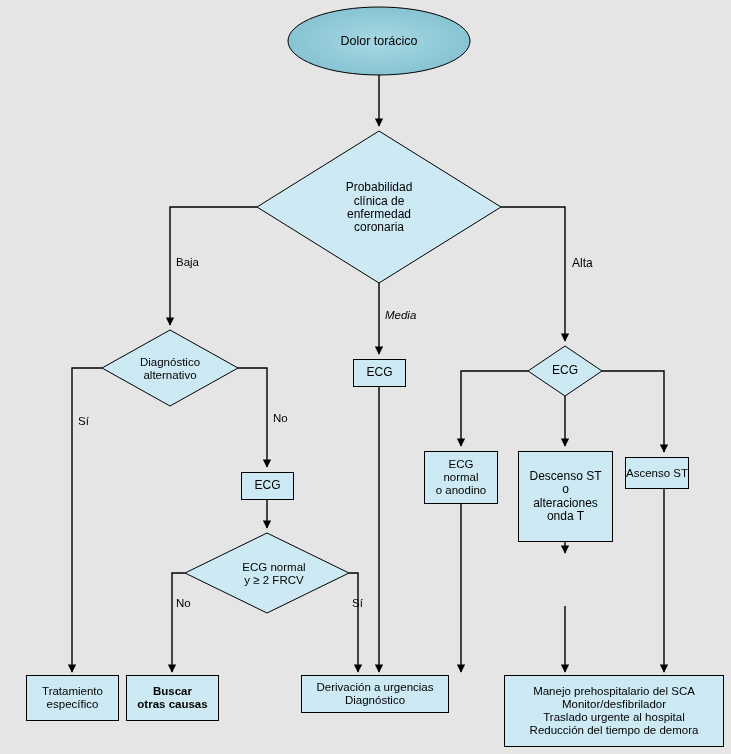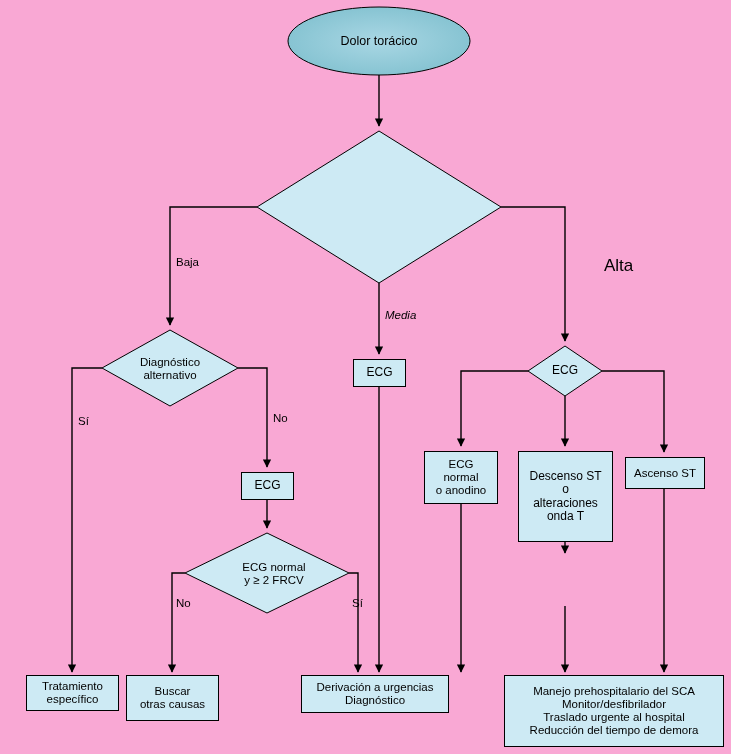--- a/index.html
+++ b/index.html
@@ -4,21 +4,21 @@
 <style>
   html, body {
     margin: 0;
     padding: 0;
     background: #ffffff;
   }
   #canvas {
     position: relative;
     width: 731px;
     height: 754px;
-    background: #f9a8d4;
+    background: #e5e5e5;
     font-family: "Liberation Sans", sans-serif;
     overflow: hidden;
   }
   svg.layer {
     position: absolute;
     left: 0;
     top: 0;
     width: 731px;
     height: 754px;
   }
@@ -106,20 +106,26 @@
 
     <path d="M 565 606 L 565 672" stroke="#000000" stroke-width="1.4" fill="none" marker-end="url(#arrow)"></path>
 
     <path d="M 664 489 L 664 672" stroke="#000000" stroke-width="1.4" fill="none" marker-end="url(#arrow)"></path>
   </svg>
 
   <div class="node ellipse" style="left:288px; top:7px; width:182px; height:68px; font-size:12.5px;">
     <span>Dolor torácico</span>
   </div>
 
+  <div class="node diamond" style="left:307px; top:176px; width:144px; height:64px; font-size:12px;">
+    <span>Probabilidad
+clínica de
+enfermedad
+coronaria</span>
+  </div>
 
   <div class="node diamond" style="left:110px; top:350px; width:120px; height:38px; font-size:11.5px;">
     <span>Diagnóstico
 alternativo</span>
   </div>
 
   <div class="node rect" style="left:241px; top:472px; width:53px; height:28px; font-size:12px;">
     <span>ECG</span>
   </div>
 
@@ -142,48 +148,48 @@
 o anodino</span>
   </div>
 
   <div class="node rect" style="left:518px; top:451px; width:95px; height:91px; font-size:12px;">
     <span>Descenso ST
 o
 alteraciones
 onda T</span>
   </div>
 
-  <div class="node rect" style="left:625px; top:457px; width:80px; height:32px; font-size:11.5px;text-align:center;">
+  <div class="node rect" style="left:625px; top:457px; width:64px; height:32px; font-size:11.5px;text-align:center;">
     <span>Ascenso ST</span>
   </div>
 
 
-  <div class="node rect" style="left:26px; top:675px; width:93px; height:36px; font-size:11.5px;text-align:center;">
+  <div class="node rect" style="left:26px; top:675px; width:93px; height:46px; font-size:11.5px;text-align:center;">
     <span>Tratamiento
 específico</span>
   </div>
 
-  <div class="node rect" style="left:126px; top:675px; width:93px; height:46px; font-size:11.5px;">
+  <div class="node rect" style="left:126px; top:675px; width:93px; height:46px; font-size:11.5px;font-weight:bold;">
     <span>Buscar
 otras causas</span>
   </div>
 
   <div class="node rect" style="left:301px; top:675px; width:148px; height:38px; font-size:11.5px;">
     <span>Derivación a urgencias
 Diagnóstico</span>
   </div>
 
   <div class="node rect" style="left:504px; top:675px; width:220px; height:72px; font-size:11.5px;">
     <span>Manejo prehospitalario del SCA
 Monitor/desfibrilador
 Traslado urgente al hospital
 Reducción del tiempo de demora</span>
   </div>
 
   <div class="edge-label" style="left:176px; top:256px; font-size:11.5px;">Baja</div>
   <div class="edge-label" style="left:385px; top:309px; font-size:11.5px;font-style:italic;">Media</div>
-  <div class="edge-label" style="left:604px; top:256px; font-size:17px;">Alta</div>
+  <div class="edge-label" style="left:572px; top:256px; font-size:12px;">Alta</div>
   <div class="edge-label" style="left:78px; top:415px; font-size:11.5px;">Sí</div>
   <div class="edge-label" style="left:273px; top:412px; font-size:11.5px;">No</div>
   <div class="edge-label" style="left:176px; top:597px; font-size:11.5px;">No</div>
   <div class="edge-label" style="left:352px; top:597px; font-size:11.5px;">Sí</div>
 
 </div>
 
 </body></html>

